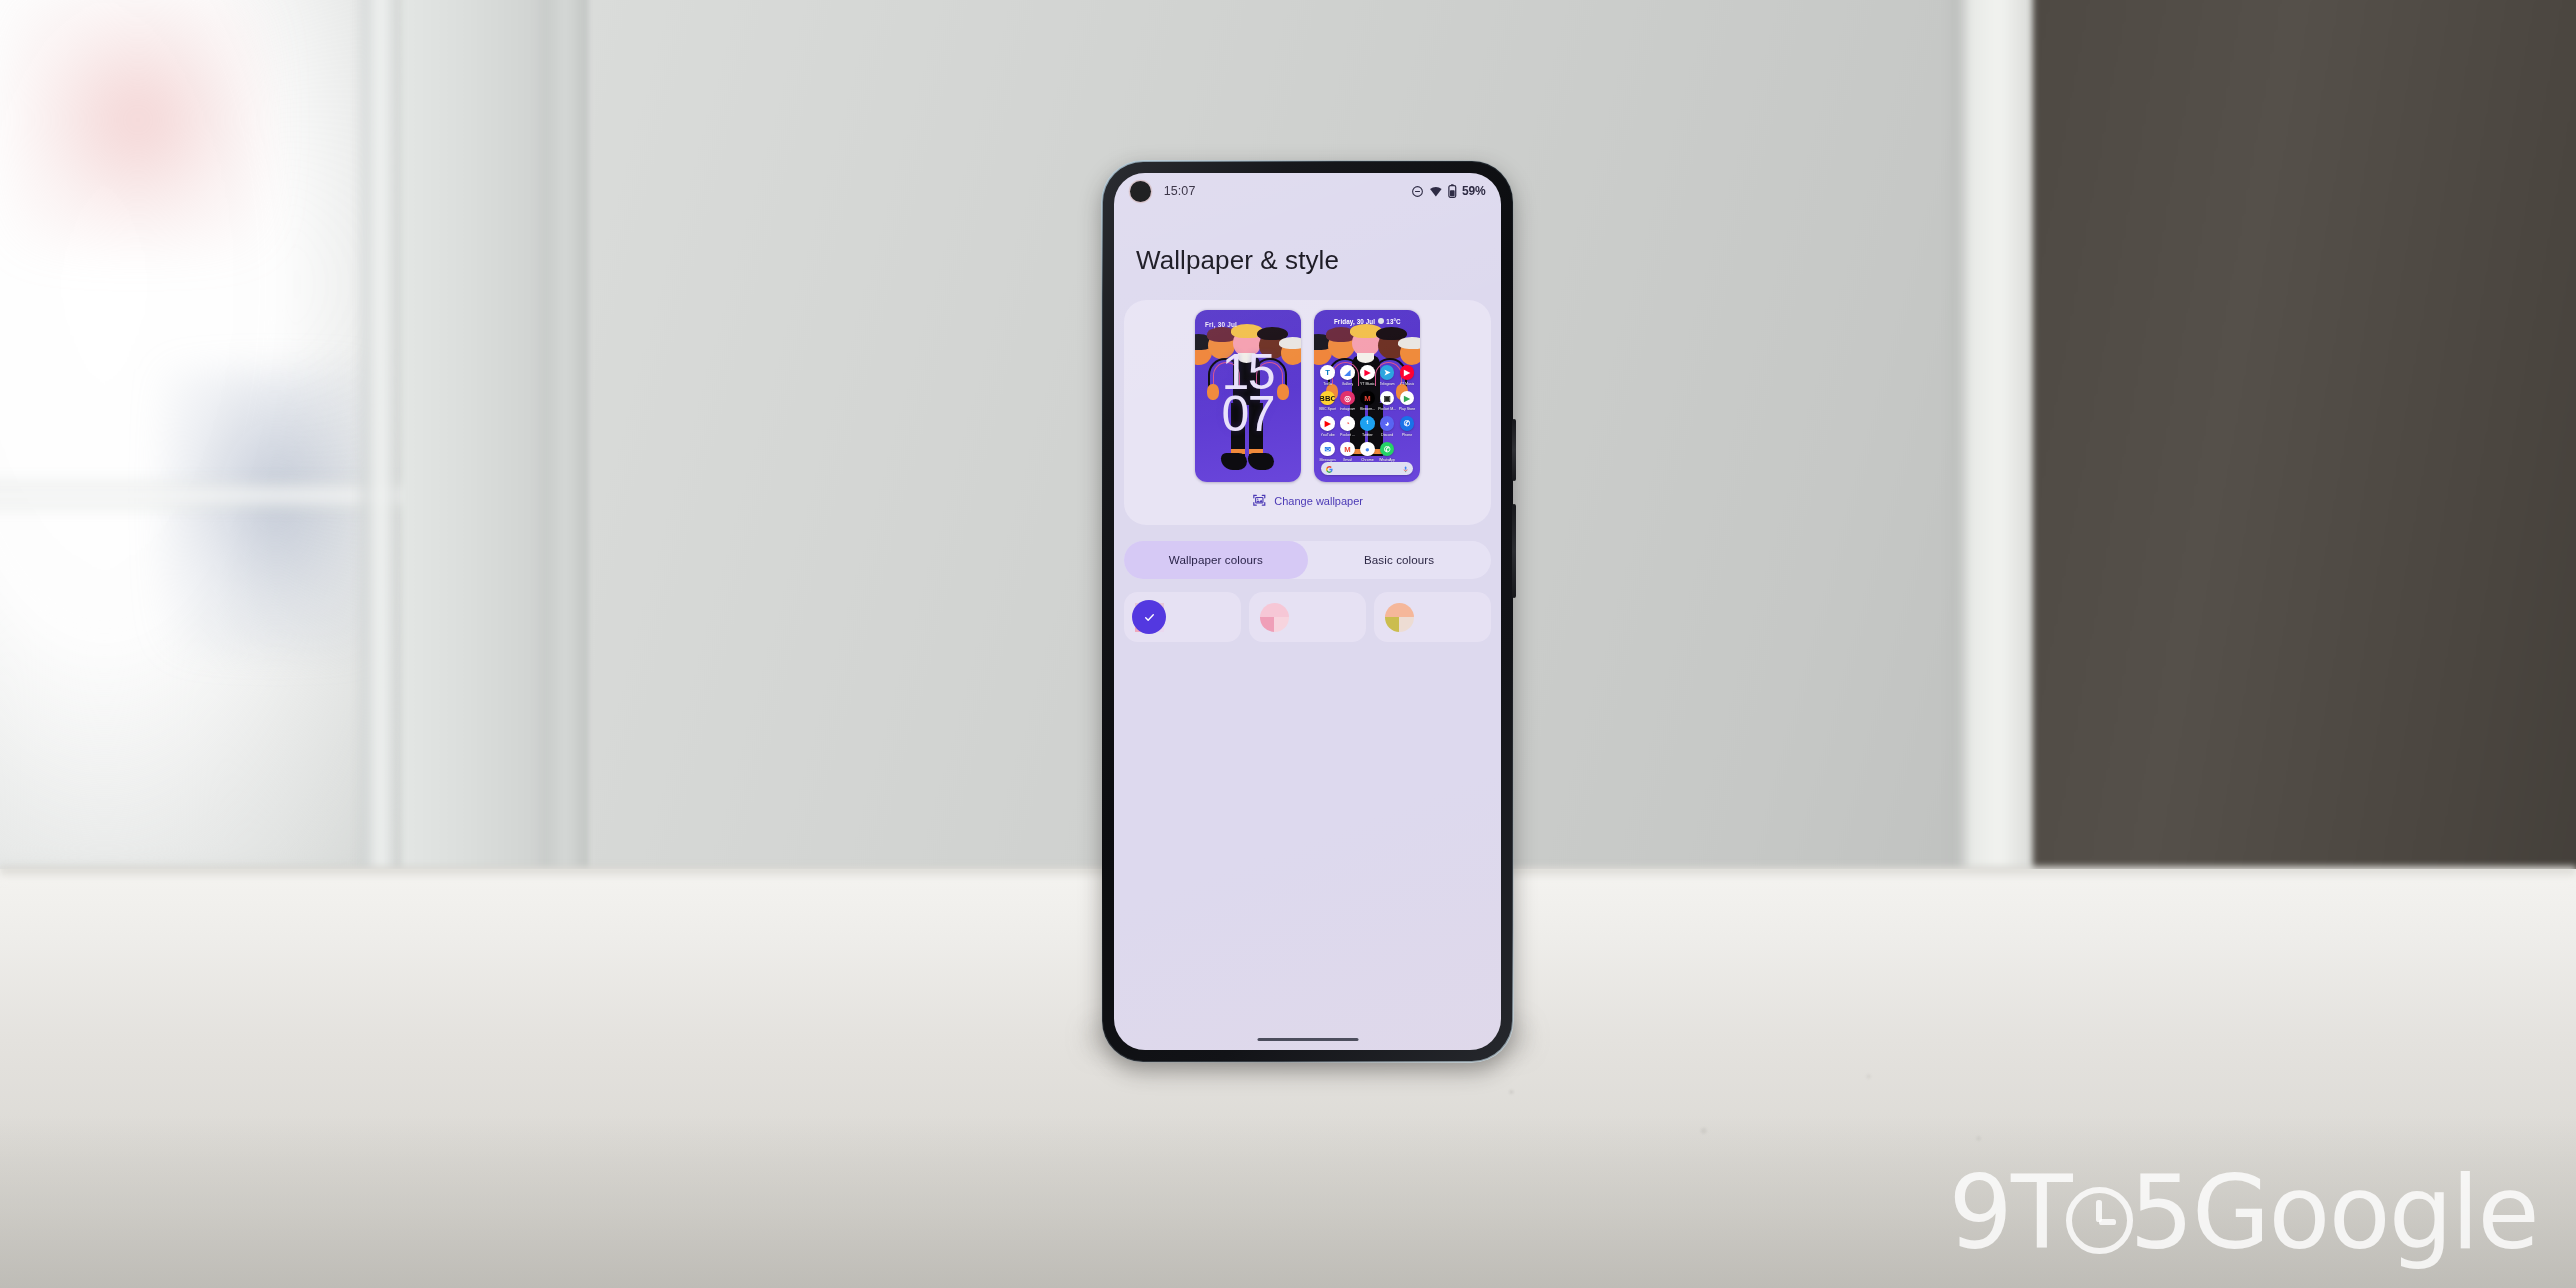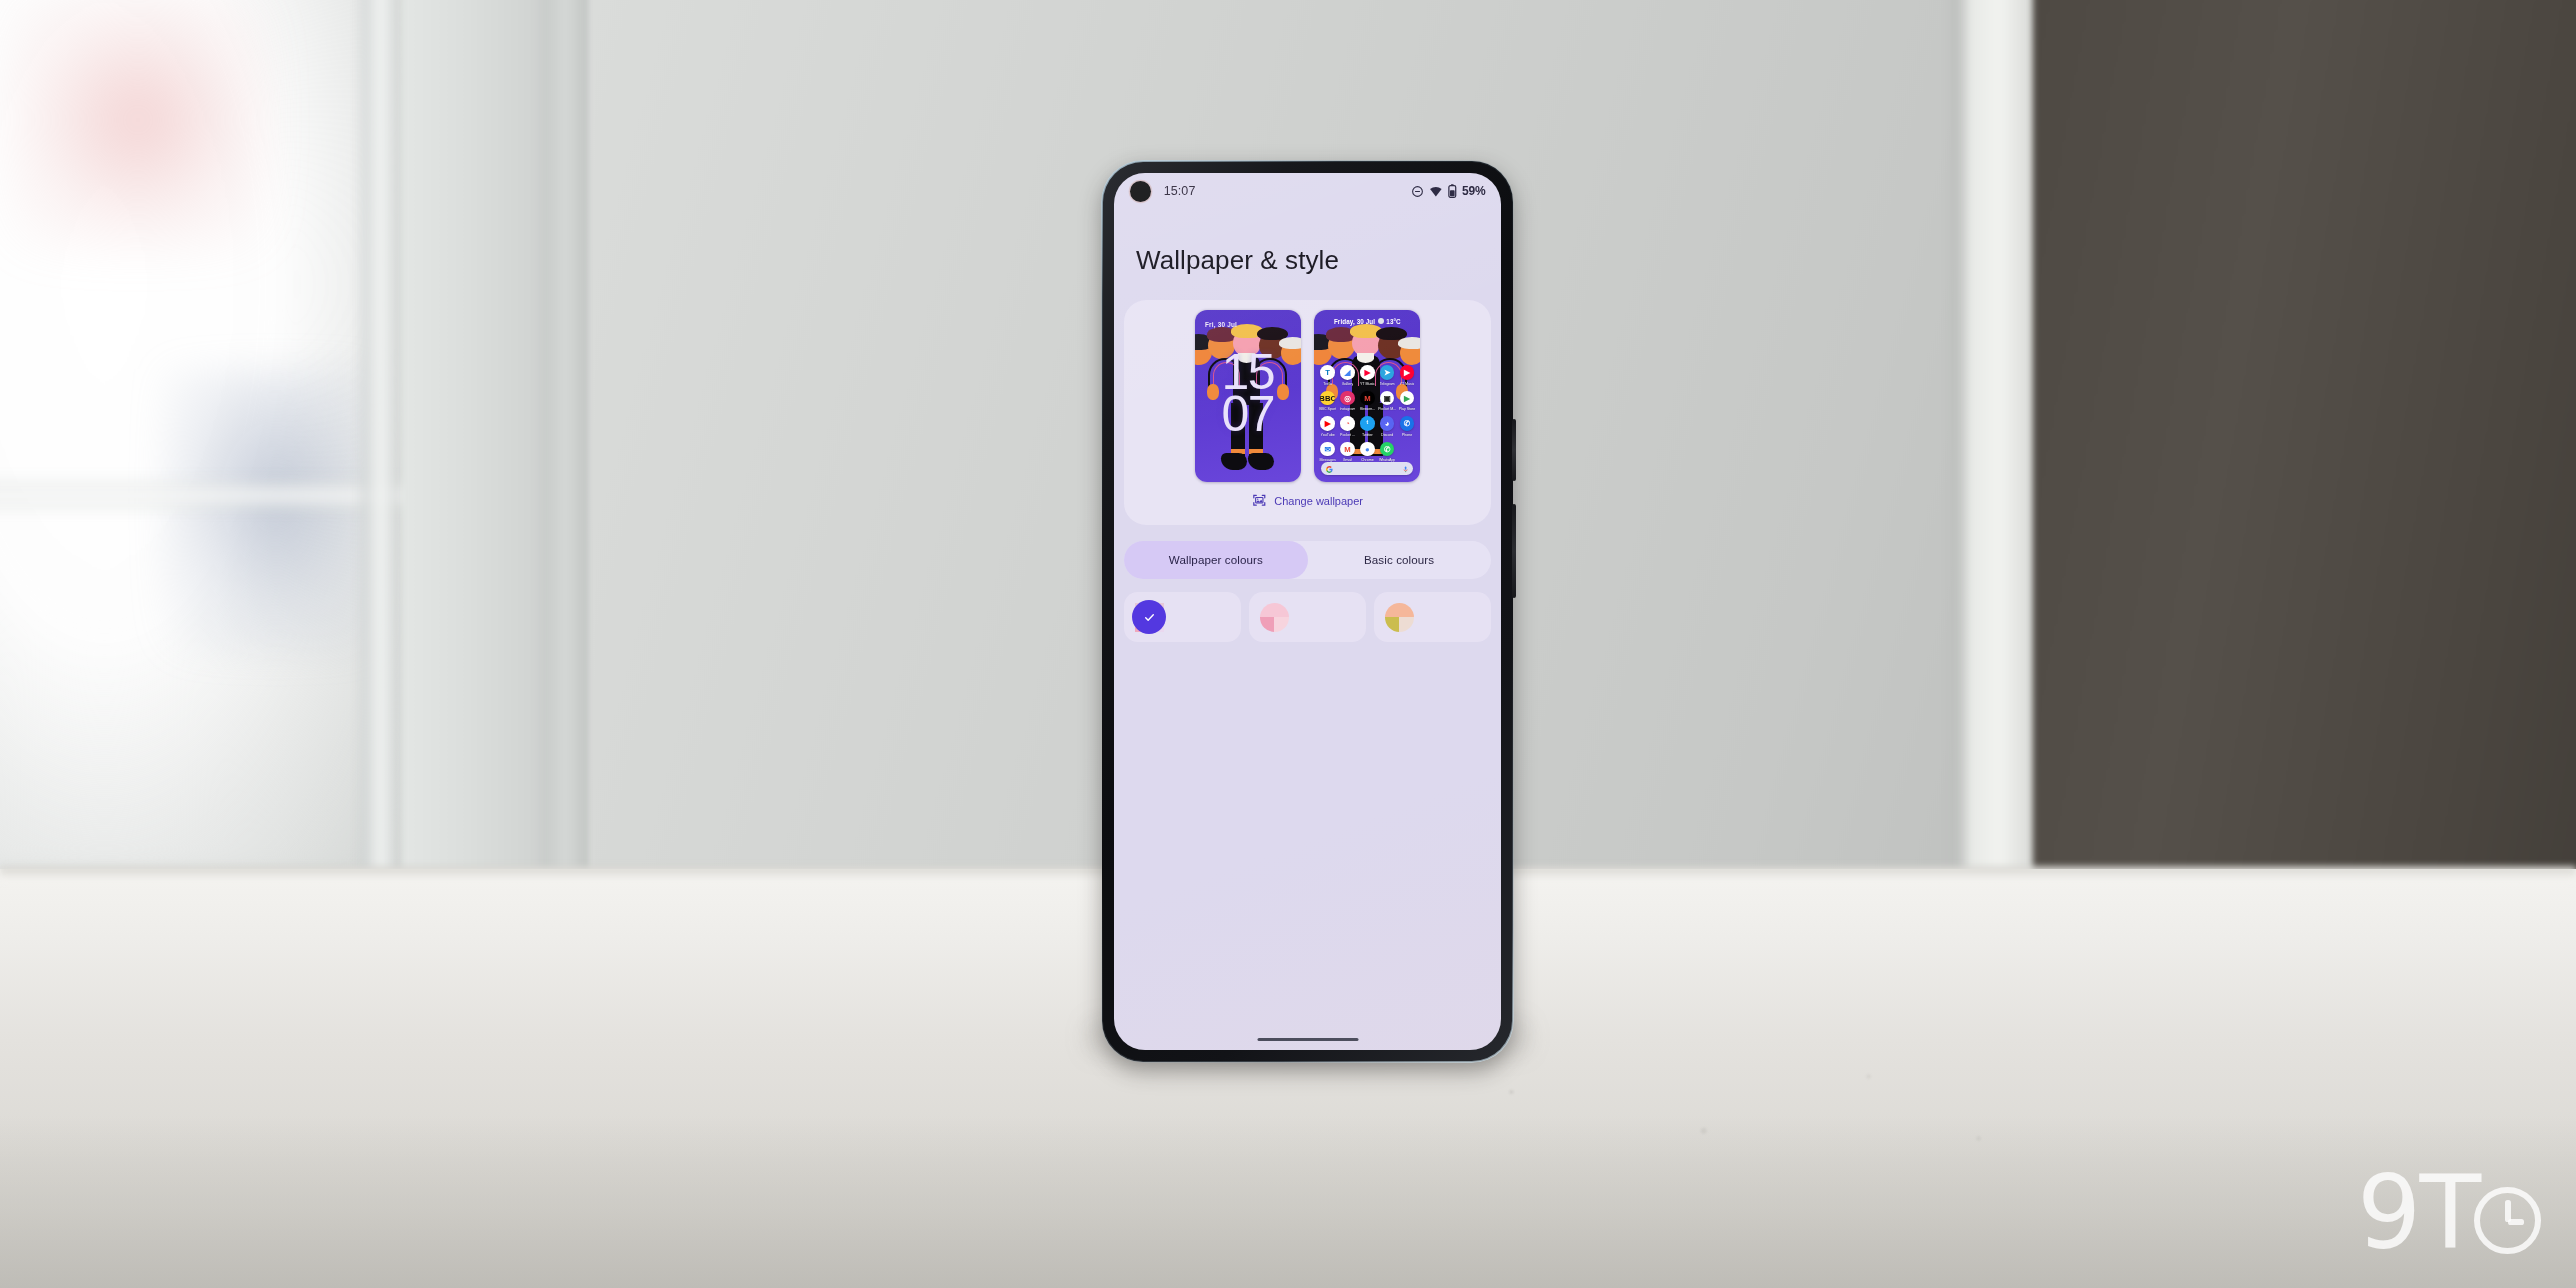--- a/index.html
+++ b/index.html
@@ -605,14 +605,15 @@
       </div>
 
     <div class="navpill"></div>
     <div class="screen-tint"></div>
   </div>
 </div>
 
 <div class="watermark">
   <span>9T</span>
   <span class="wm-clock"></span>
+  <span>5Google</span>
 </div>
 
 
 </body></html>

